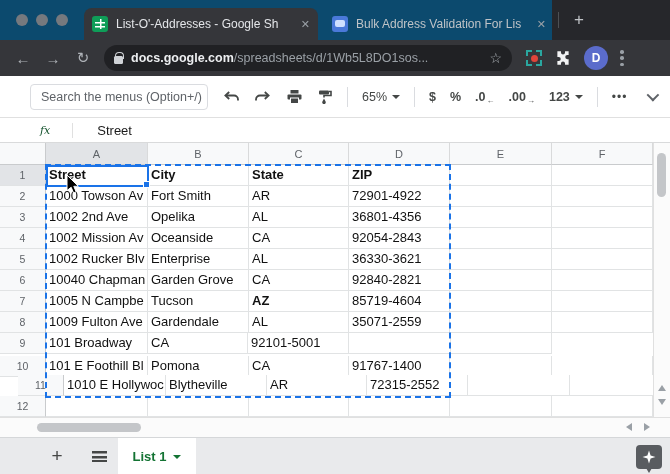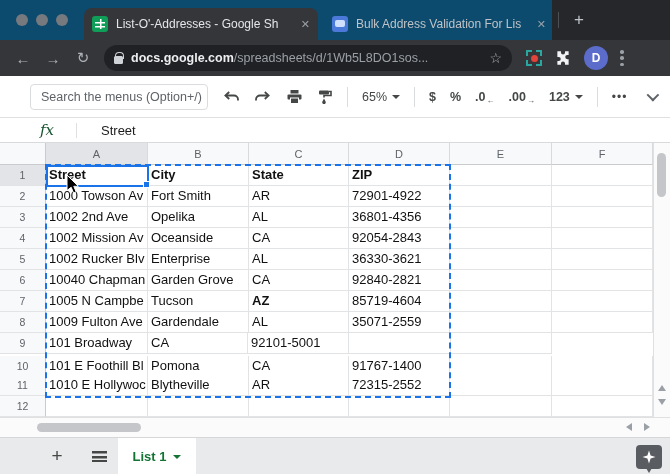--- a/index.html
+++ b/index.html
@@ -61,21 +61,21 @@
   .caret{width:0;height:0;border-left:4px solid transparent;border-right:4px solid transparent;
          border-top:4px solid #444746;margin-left:5px;display:inline-block;}
   .dots3{font-size:12px;letter-spacing:1px;color:#444746;}
   .chev-dn{margin-left:auto;margin-right:14px;width:9px;height:9px;border-right:2px solid #5f6368;
            border-bottom:2px solid #5f6368;transform:rotate(45deg) translateY(-2px);}
 
   
   .fbar{position:absolute;left:0;top:118px;width:670px;height:25px;background:#fff;
         border-bottom:1px solid #d9dadb;display:flex;align-items:center;}
   .fx{margin-left:40px;font-family:"DejaVu Serif","Liberation Serif",serif;font-style:italic;
-      color:#14532d;font-size:15px;}
+      color:#14532d;font-size:11px;}
   .fdiv{width:1px;height:15px;background:#e0e0e0;margin-left:22px;}
   .fval{margin-left:24px;font-size:13px;color:#1b1b1b;}
 
   
   .grid{position:absolute;left:0;top:143px;width:670px;height:294px;background:#fff;}
   .colhdrs{position:absolute;left:0;top:0;height:22px;display:flex;}
   .corner{width:46px;height:22px;background:#f8f9fa;border-right:1px solid #c9cbcd;border-bottom:1px solid #c9cbcd;}
   .chdr{height:22px;background:#f8f9fa;border-right:1px solid #d9dadb;border-bottom:1px solid #c9cbcd;
         font-size:11px;color:#5f6368;text-align:center;line-height:22px;}
   .gridrow{position:absolute;left:0;display:flex;height:21px;}
@@ -318,21 +318,21 @@
         </div>
         <div class="gridrow" style="top: 213px;">
           <div class="rhdr">10</div>
           <div class="cell" style="width: 102px;">101 E Foothill Bl</div>
           <div class="cell" style="width: 101px;">Pomona</div>
           <div class="cell" style="width: 100px;">CA</div>
           <div class="cell" style="width: 101px;">91767-1400</div>
           <div class="cell" style="width: 102px;"></div>
           <div class="cell" style="width: 101px;"></div>
         </div>
-        <div class="gridrow" style="top: 232px;">
+        <div class="gridrow" style="top: 232px; padding-left: 18px;">
           <div class="rhdr">11</div>
           <div class="cell" style="width: 102px;">1010 E Hollywoc</div>
           <div class="cell" style="width: 101px;">Blytheville</div>
           <div class="cell" style="width: 100px;">AR</div>
           <div class="cell" style="width: 101px;">72315-2552</div>
           <div class="cell" style="width: 102px;"></div>
           <div class="cell" style="width: 101px;"></div>
         </div>
         <div class="gridrow" style="top: 253px;">
           <div class="rhdr">12</div>

